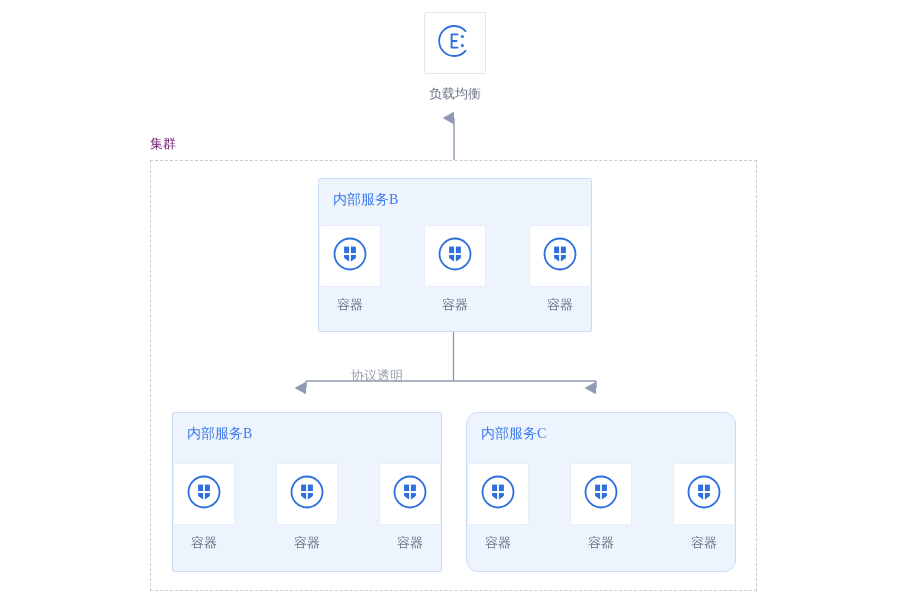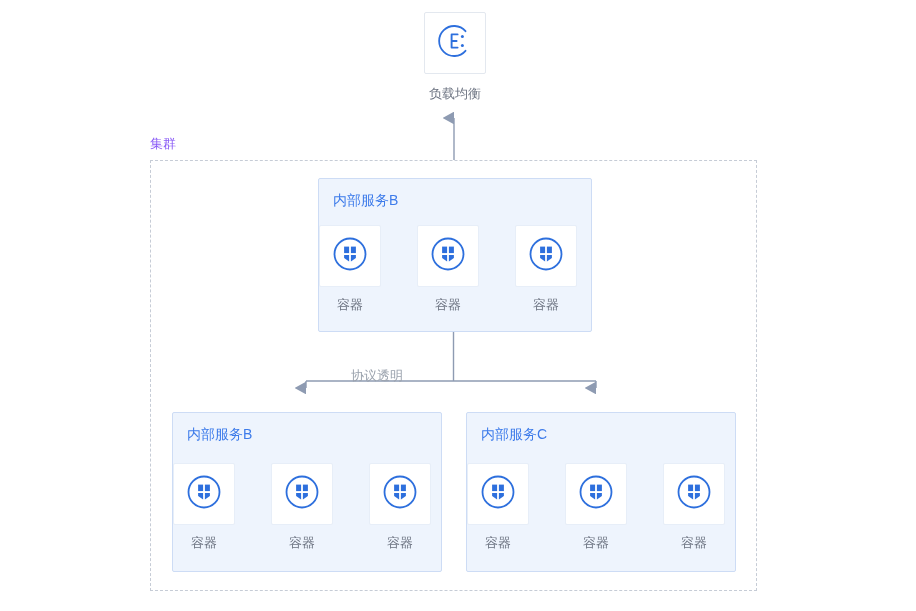--- a/index.html
+++ b/index.html
@@ -10,20 +10,21 @@
   body {
     font-family: "Liberation Sans", "DejaVu Sans", sans-serif;
     -webkit-font-smoothing: antialiased;
   }
   #canvas {
     position: relative;
     width: 908px;
     height: 611px;
     background: #ffffff;
     overflow: hidden;
+    font-family: Liberation Serif, serif;
   }
 
   
   .lb-node {
     position: absolute;
     left: 424px;
     top: 12px;
     width: 62px;
     text-align: center;
   }
@@ -49,21 +50,21 @@
     margin-left: -16px;
     margin-right: -16px;
   }
 
   
   .cluster-label {
     position: absolute;
     left: 150px;
     top: 136px;
     font-size: 13px;
-    color: #8b5cf6;
+    color: #701a75;
     line-height: 16px;
   }
   .cluster-box {
     position: absolute;
     left: 150px;
     top: 160px;
     width: 607px;
     height: 431px;
     box-sizing: border-box;
     border: 1px dashed #c6ccd6;
@@ -73,38 +74,38 @@
   
   .service-box {
     position: absolute;
     box-sizing: border-box;
     background: #eef4fd;
     border: 1px solid #cddcf5;
     border-radius: 2px;
   }
   #service-a { left: 318px; top: 178px; width: 274px; height: 154px; }
   #service-b { left: 172px; top: 412px; width: 270px; height: 160px; }
-  #service-c { left: 466px; top: 412px; width: 270px; height: 160px; }
+  #service-c { left: 466px; top: 412px; width: 270px; height: 160px; border-radius: 12px; }
 
   .service-title {
     position: absolute;
     left: 14px;
     top: 11px;
     font-size: 14px;
     color: #3d7bea;
     line-height: 20px;
     white-space: nowrap;
   }
 
   .container-row {
     position: absolute;
     left: 0;
     right: 0;
     display: flex;
-    justify-content: flex-start;
+    justify-content: space-between;
     gap: 36px;
   }
   #service-a .container-row { top: 46px; }
   #service-b .container-row { top: 50px; }
   #service-c .container-row { top: 50px; }
 
   .container-node {
     width: 62px;
     text-align: center;
   }

